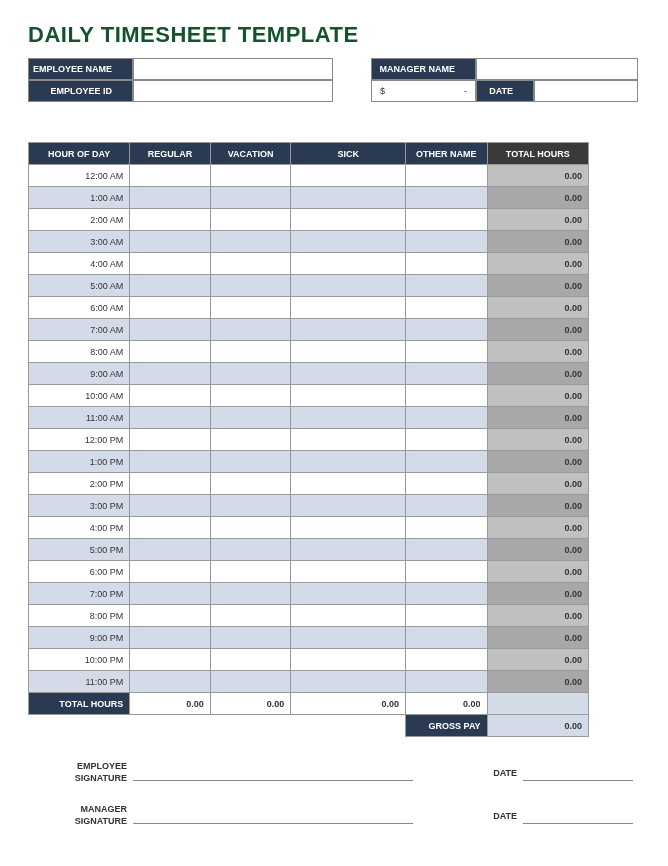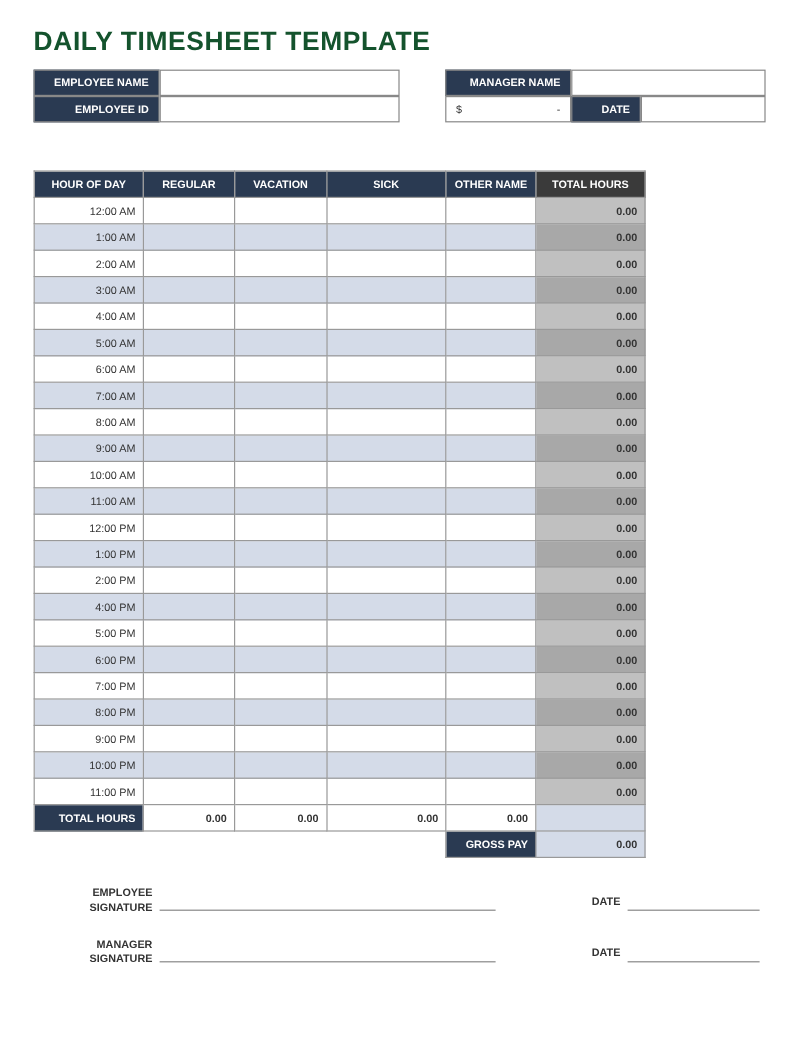--- a/index.html
+++ b/index.html
@@ -24,38 +24,38 @@
     margin-bottom: 18px;
     font-size: 9px;
   }
   .info-label {
     background: #2a3a52;
     color: #fff;
     font-weight: 700;
     display: flex;
     align-items: center;
     justify-content: flex-end;
-    padding-right: 8px;
+    padding-right: 20px;
     border: 1px solid #888;
   }
   .info-field {
     background: #fff;
     border: 1px solid #888;
   }
   .info-gap { }
   .dollars {
     display: flex;
     align-items: center;
     justify-content: space-between;
     padding: 0 8px;
     font-size: 9px;
     border: 1px solid #888;
   }
   table {
-    width: 510px;
+    width: 561px;
     border-collapse: collapse;
     font-size: 9px;
   }
   th, td {
     border: 1px solid #999;
     height: 22px;
     padding: 0 6px;
   }
   thead th {
     background: #2a3a52;
@@ -286,20 +286,28 @@
       </tr>
       <tr>
         <td class="col-hour">2:00 PM</td>
         <td class="col-reg"></td>
         <td class="col-vac"></td>
         <td class="col-sick"></td>
         <td class="col-other"></td>
         <td class="col-total">0.00</td>
       </tr>
       <tr>
+        <td class="col-hour">3:00 PM</td>
+        <td class="col-reg"></td>
+        <td class="col-vac"></td>
+        <td class="col-sick"></td>
+        <td class="col-other"></td>
+        <td class="col-total">0.00</td>
+      </tr>
+      <tr>
         <td class="col-hour">4:00 PM</td>
         <td class="col-reg"></td>
         <td class="col-vac"></td>
         <td class="col-sick"></td>
         <td class="col-other"></td>
         <td class="col-total">0.00</td>
       </tr>
       <tr>
         <td class="col-hour">5:00 PM</td>
         <td class="col-reg"></td>

